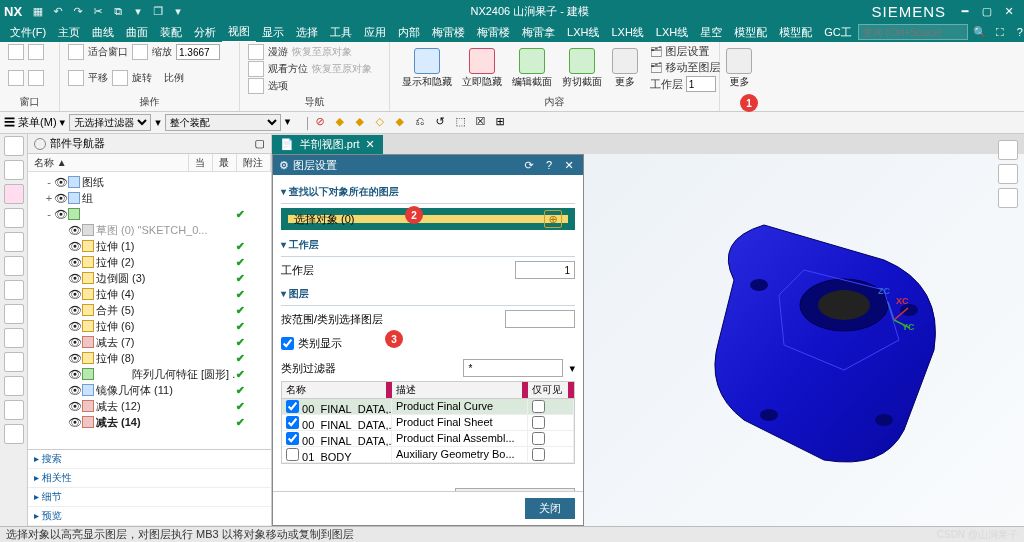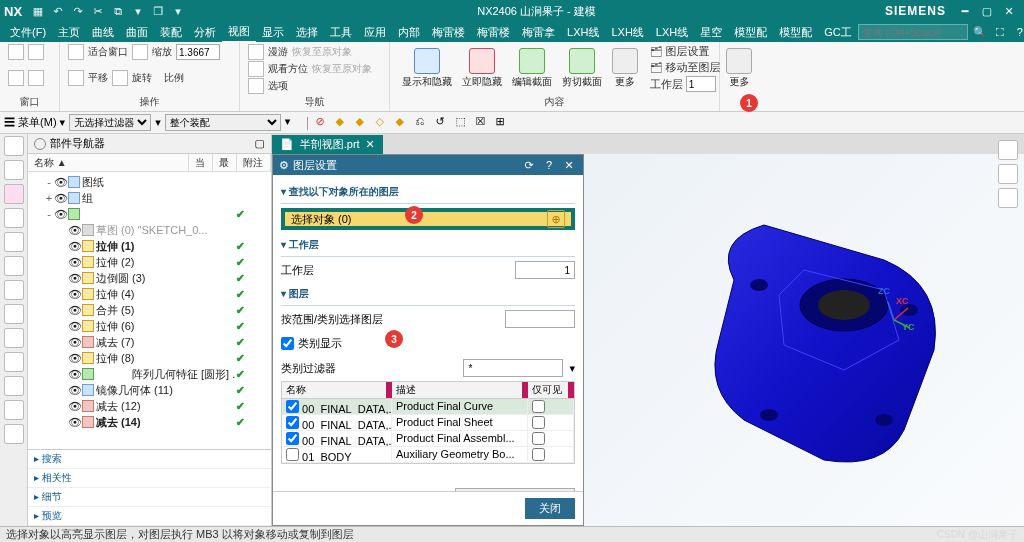--- a/index.html
+++ b/index.html
@@ -3,21 +3,21 @@
   <meta charset="utf-8">
   <style>
     * { box-sizing: border-box; margin: 0; padding: 0; font-family: "Microsoft YaHei", "Segoe UI", Arial, sans-serif; font-size: 11px; }
     body { width: 1024px; height: 542px; overflow: hidden; background: #fff; position: relative; }
     
     
     .titlebar { height: 22px; background: #0d7a7a; color: #fff; display: flex; align-items: center; padding: 0 4px; }
     .titlebar .nx-logo { font-weight: bold; font-size: 13px; margin-right: 6px; }
     .titlebar .tb-icon { width: 16px; height: 16px; margin: 0 2px; opacity: 0.9; display: inline-flex; align-items: center; justify-content: center; }
     .titlebar .title-text { margin: 0 auto; }
-    .titlebar .siemens { font-weight: bold; letter-spacing: 1px; margin-right: 8px; font-size: 12px; }
+    .titlebar .siemens { font-weight: normal; letter-spacing: 1px; margin-right: 8px; font-size: 15px; }
     .titlebar .win-btn { width: 22px; height: 18px; display: inline-flex; align-items: center; justify-content: center; color:#fff; }
     
     
     .menubar { height: 20px; background: #0d7a7a; color: #fff; display: flex; align-items: center; padding: 0 4px; }
     .menubar .menu-item { padding: 2px 6px; cursor: pointer; white-space: nowrap; }
     .menubar .menu-item.active { border-bottom: 2px solid #fff; }
     .menubar .search { margin-left: auto; display: flex; align-items: center; }
     .menubar .search input { width: 110px; height: 16px; background: rgba(255,255,255,0.12); border: 1px solid rgba(255,255,255,0.3); color:#ddd; padding: 0 4px; font-size:10px; }
     .menubar .sicon { width: 16px; margin-left: 4px; text-align:center; }
     
@@ -80,21 +80,21 @@
     .part3d svg { width:100%; height:100%; }
     
     .layer-panel { position:absolute; top:20px; left:0; width:312px; bottom:0; background:#fff; border:1px solid #888; display:flex; flex-direction:column; }
     .lp-title { background:#2a6b8e; color:#fff; height:20px; display:flex; align-items:center; padding:0 6px; gap:4px; }
     .lp-title .spacer { flex:1; }
     .lp-title .tbtn { width:16px; text-align:center; cursor:pointer; }
     .lp-body { flex:1; overflow:auto; padding: 6px 8px; }
     .lp-section-h { color:#1e5a80; font-size:10px; font-weight:bold; padding: 4px 0; border-bottom:1px solid #c9d6df; }
     .lp-section-h::before { content:"▾ "; }
     .lp-row { display:flex; align-items:center; padding:4px 0; gap:6px; position:relative; }
-    .lp-select-strip { background:#f5d96f; border:4px solid #0f766e; height:22px; display:flex; align-items:center; padding:0 6px; justify-content:space-between; }
+    .lp-select-strip { background:#f5d96f; border:7px solid #0f766e; height:22px; display:flex; align-items:center; padding:0 6px; justify-content:space-between; }
     .lp-select-strip .tgt { width:18px; height:18px; border:1px solid #caa02a; border-radius:2px; display:flex; align-items:center; justify-content:center; color:#b07400; }
     .lp-input { height:18px; border:1px solid #aaa; padding:0 4px; font-size:10px; }
     .lp-check { display:flex; align-items:center; gap:4px; font-size:10px; }
     .lp-table { border:1px solid #ccc; width:100%; }
     .lp-table .thead { display:flex; background:#f3f3f3; height:17px; border-bottom:1px solid #ccc; }
     .lp-table .th { padding:1px 4px; font-size:10px; border-right:6px solid #be185d; }
     .lp-table .trow { display:flex; height:16px; border-bottom:1px solid #eee; font-size:10px; }
     .lp-table .trow.sel { background:#dbe9dc; }
     .lp-table .td { padding:1px 4px; border-right:1px solid #eee; overflow:hidden; white-space:nowrap; }
     .lp-foot { border-top:1px solid #ccc; padding:6px 8px; display:flex; justify-content:flex-end; }
@@ -316,21 +316,21 @@
         <div class="tree-item l2">
           <span class="exp"></span>
           <span style="width:12px;">👁</span>
           <span class="ticon ti-gray"></span>
           <span style="flex:1;overflow:hidden;color:#999;">草图 (0) "SKETCH_0...</span>
         </div>
         <div class="tree-item l2">
           <span class="exp"></span>
           <span style="width:12px;">👁</span>
           <span class="ticon ti-yellow"></span>
-          <span style="flex:1;overflow:hidden;font-weight:bold;">拉伸 (1)</span>
+          <span style="flex:1;overflow:hidden;">拉伸 (1)</span>
           <span class="check" style="margin-left:auto;margin-right:24px;">✔</span>
         </div>
         <div class="tree-item l2">
           <span class="exp"></span>
           <span style="width:12px;">👁</span>
           <span class="ticon ti-yellow"></span>
           <span style="flex:1;overflow:hidden;">拉伸 (2)</span>
           <span class="check" style="margin-left:auto;margin-right:24px;">✔</span>
         </div>
         <div class="tree-item l2">

